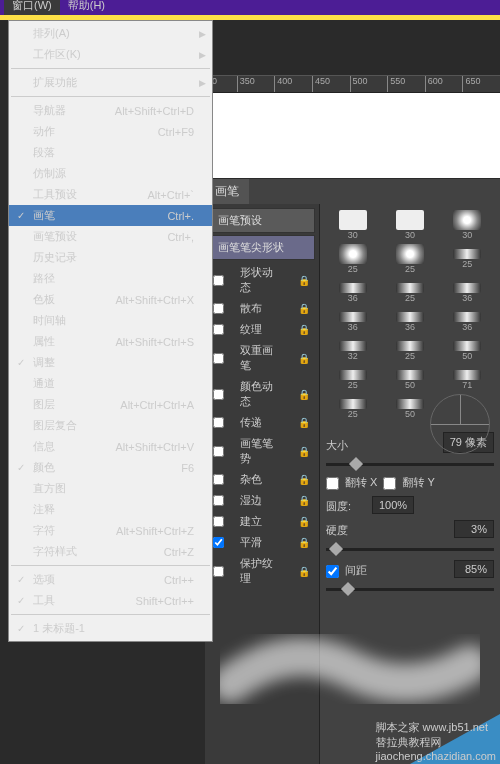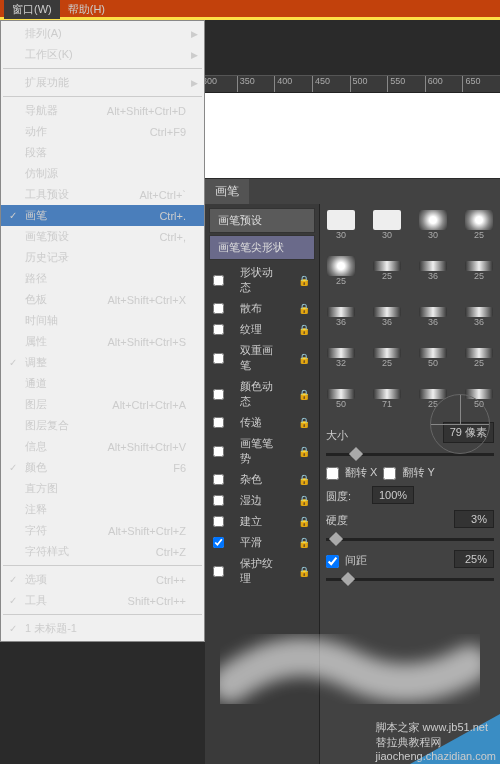--- a/index.html
+++ b/index.html
@@ -1,39 +1,39 @@
 <!DOCTYPE html>
 <html><head>
 <meta charset="utf-8">
 <style>
 *{margin:0;padding:0;box-sizing:border-box;font-family:"Microsoft YaHei",Arial,sans-serif;font-size:11px;color:#ccc}
 body{background:#2a2a2a;width:500px;height:764px;overflow:hidden;position:relative}
-.menubar{height:20px;background:#c2410c;display:flex;align-items:flex-start;padding:0 4px;border-bottom:3px solid #fde047}
+.menubar{height:20px;background:#4c1d95;display:flex;align-items:flex-end;padding:0 4px;border-bottom:5px solid #fde047}
 .menubar span{padding:2px 8px;cursor:default}
 .menubar .active{background:#3a3a3a}
-.dropdown{position:absolute;left:0;top:20px;width:205px;background:#f0f0f0;border:1px solid #888;z-index:10;padding:2px 0}
+.dropdown{position:absolute;left:8px;top:20px;width:205px;background:#f0f0f0;border:1px solid #888;z-index:10;padding:2px 0}
 .dropdown .item{display:flex;justify-content:space-between;align-items:center;padding:3px 18px 3px 24px;color:#000;position:relative}
 .dropdown .item.highlighted{background:#4a7ebb;color:#fff}
 .dropdown .item .arrow{position:absolute;right:6px;font-size:9px}
 .dropdown .item .check{position:absolute;left:8px;font-size:10px}
 .dropdown .sep{height:1px;background:#ccc;margin:3px 2px}
 .ruler{position:absolute;top:75px;left:199px;right:0;height:18px;background:#3a3a3a;border-top:1px solid #555;border-bottom:1px solid #222;display:flex;align-items:flex-end;overflow:hidden}
 .ruler .tick{position:relative;width:50px;height:100%;border-left:1px solid #888;font-size:9px;color:#aaa;padding-left:2px}
 .canvas{position:absolute;top:93px;left:205px;right:0;height:90px;background:#fff}
 .panel{position:absolute;top:178px;left:205px;right:0;bottom:0;background:#424242;border-top:1px solid #2a2a2a}
 .panel-tab{display:inline-block;padding:4px 10px;background:#535353;color:#ddd;font-size:12px}
 .panel-body{display:flex;height:calc(100% - 24px)}
 .brush-left{width:115px;background:#3a3a3a;border-right:1px solid #222;padding:4px}
 .preset-btn{background:#5a5a5a;padding:4px 8px;margin-bottom:2px;color:#ddd;border:1px solid #333}
 .preset-btn.sel{background:#6a6a8a}
 .brush-opt{display:flex;align-items:center;padding:3px 4px;gap:16px}
 .brush-opt input[type=checkbox]{width:11px;height:11px}
 .lock{margin-left:auto;font-size:10px;color:#888}
 .brush-right{flex:1;padding:6px;overflow:hidden}
-.thumbs{display:grid;grid-template-columns:repeat(4,1fr);gap:16px;margin-bottom:10px}
+.thumbs{display:grid;grid-template-columns:repeat(3,1fr);gap:4px;margin-bottom:10px}
 .thumb{text-align:center}
 .thumb .sw{width:28px;height:20px;background:radial-gradient(circle,#fff 20%,#888 60%,#333 100%);margin:0 auto;border-radius:2px}
 .thumb .sw.hard{background:#eee}
 .thumb .sw.line{background:linear-gradient(90deg,#333,#eee,#333);height:10px;margin-top:5px}
 .thumb .sz{font-size:9px;color:#aaa}
 .ctrl-row{display:flex;align-items:flex-end;padding:3px 0;gap:6px}
 .ctrl-row .lbl{width:40px}
 .ctrl-row .val{background:#333;padding:2px 6px;min-width:40px;text-align:right;border:1px solid #222}
 .slider{height:12px;position:relative;margin:2px 0}
 .slider .track{height:3px;background:#222;position:absolute;top:5px;left:0;right:0}
@@ -357,21 +357,21 @@
           <span class="val">3%</span>
         </div>
       <div class="slider">
           <div class="track"></div>
           <div class="knob" style="left:3%"></div>
         </div>
       <div class="ctrl-row">
           <input type="checkbox" checked="" style="">
           <span>间距</span>
           <span style="flex:1"></span>
-          <span class="val">25%</span>
+          <span class="val">85%</span>
         </div>
       <div class="slider">
           <div class="track"></div>
           <div class="knob" style="left:10%"></div>
         </div>
       <div class="dial"></div>
     </div>
   </div>
 </div>
 

